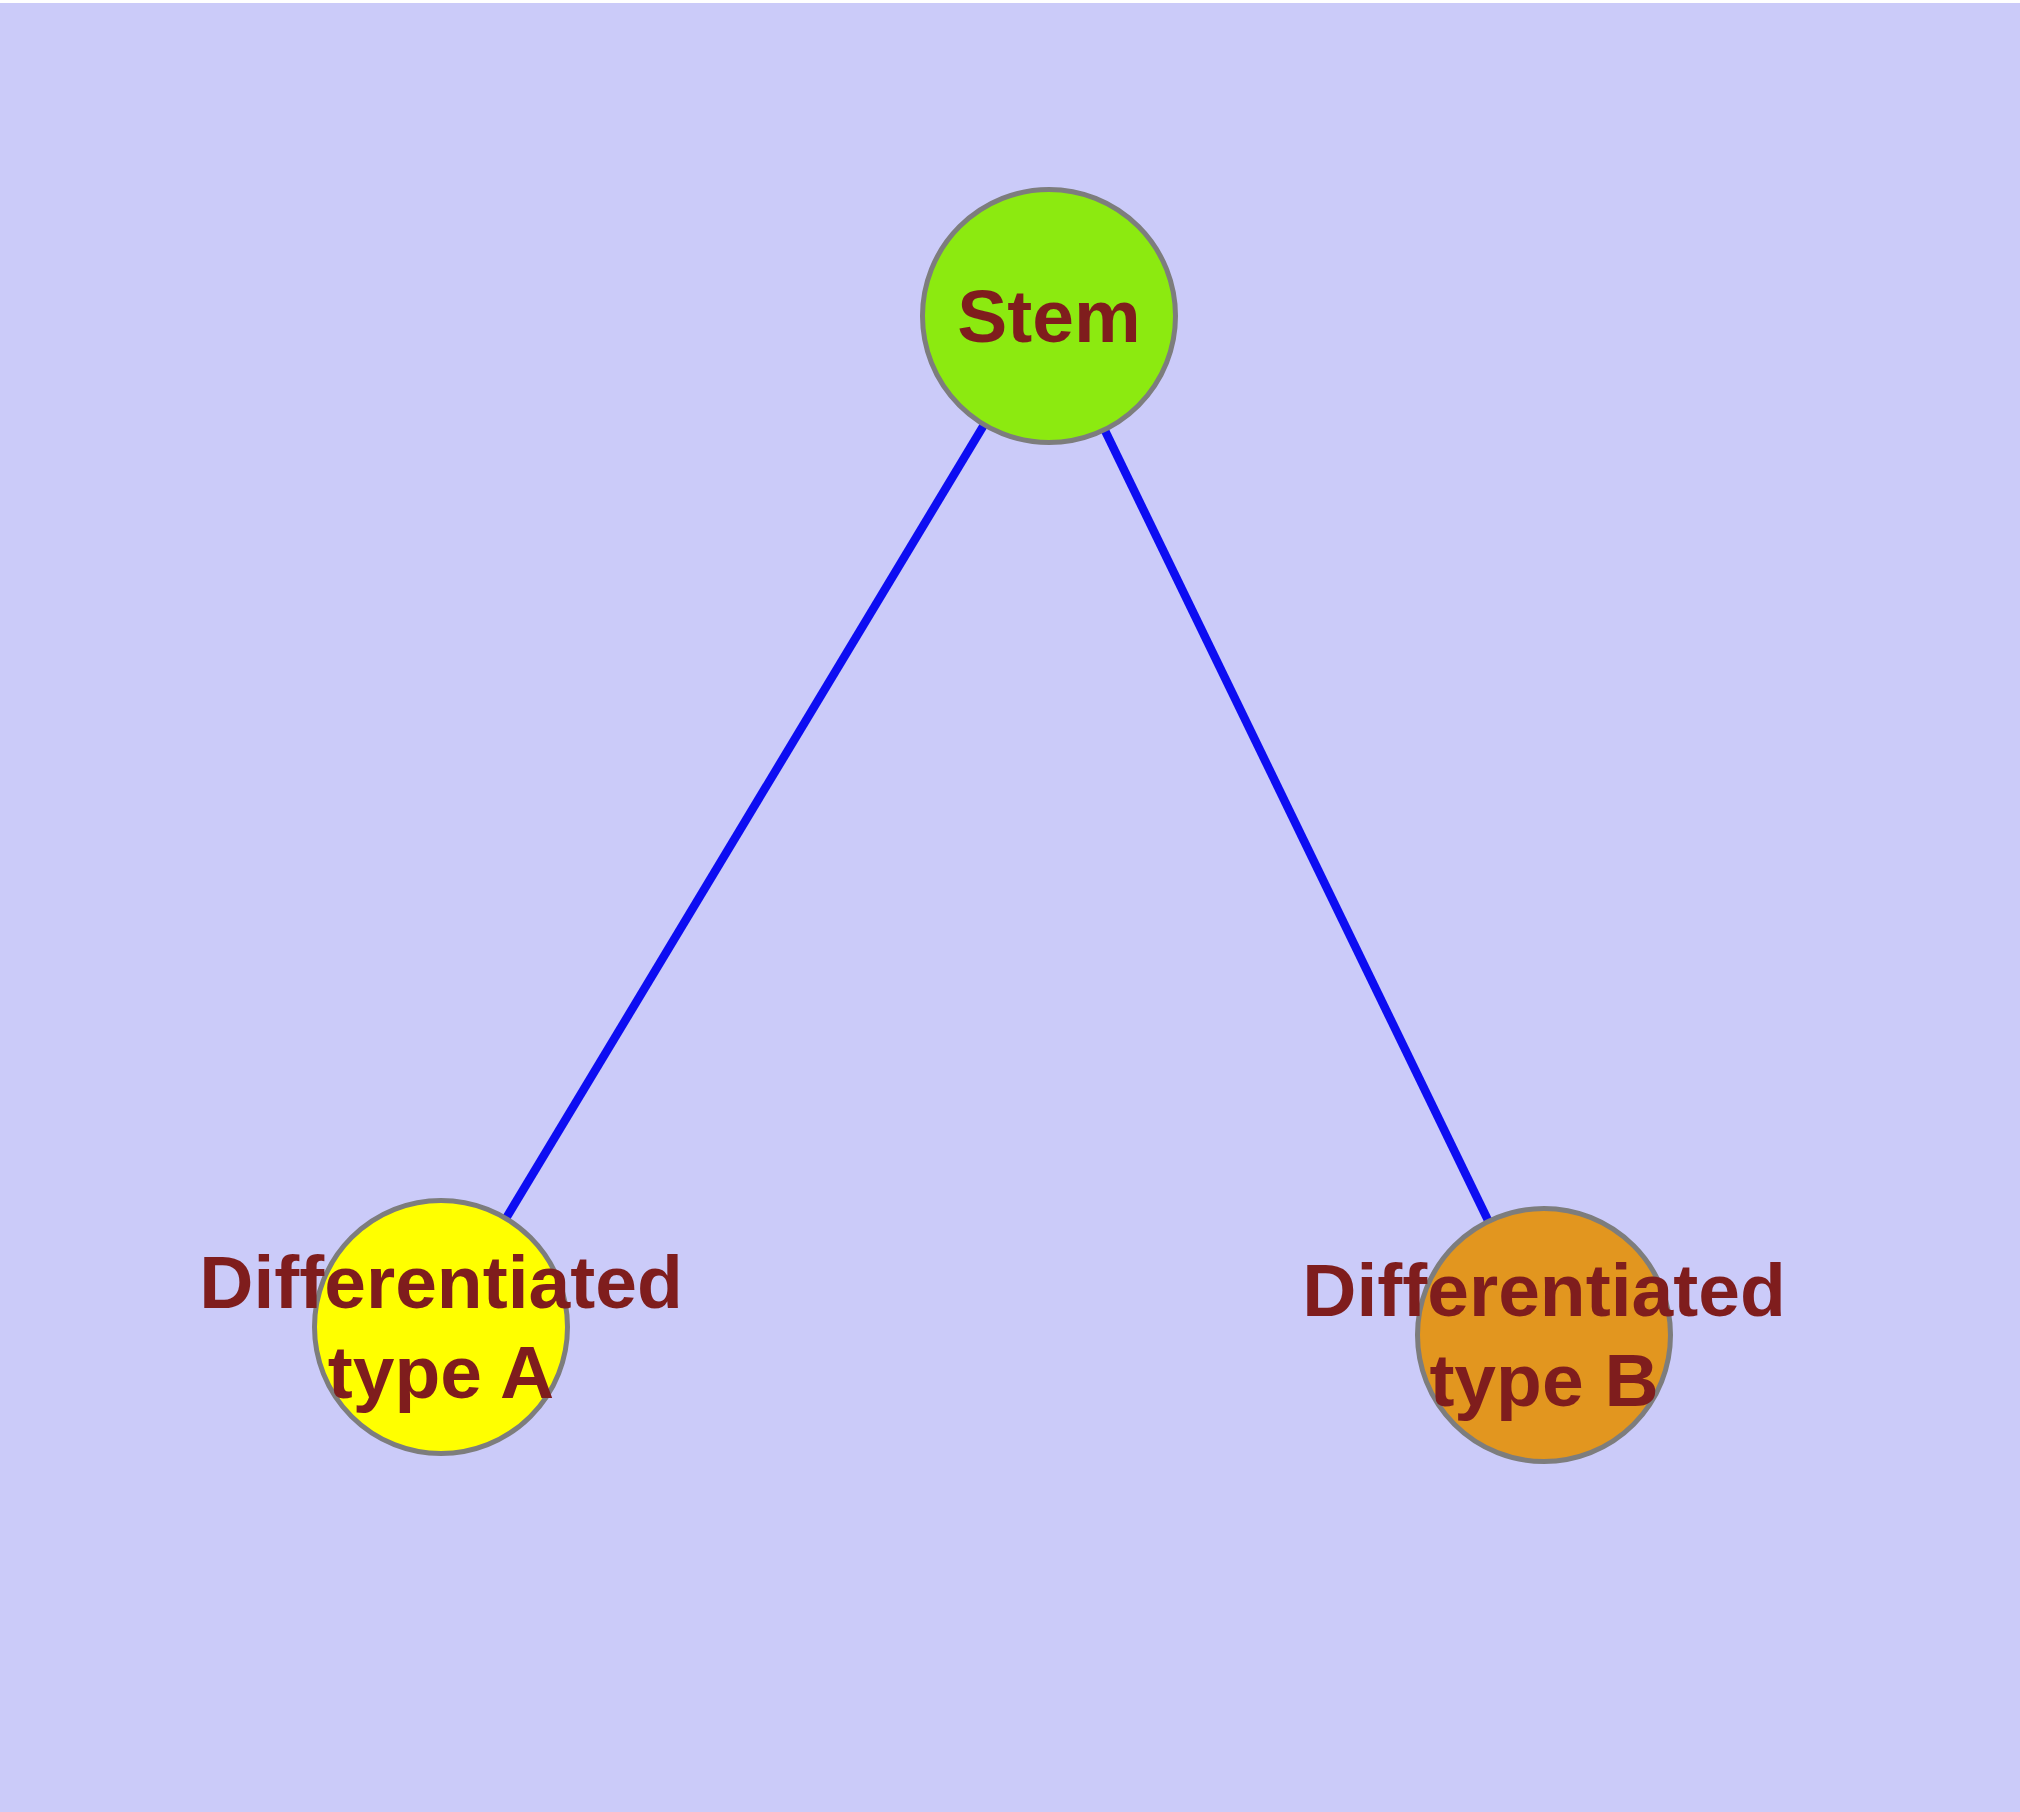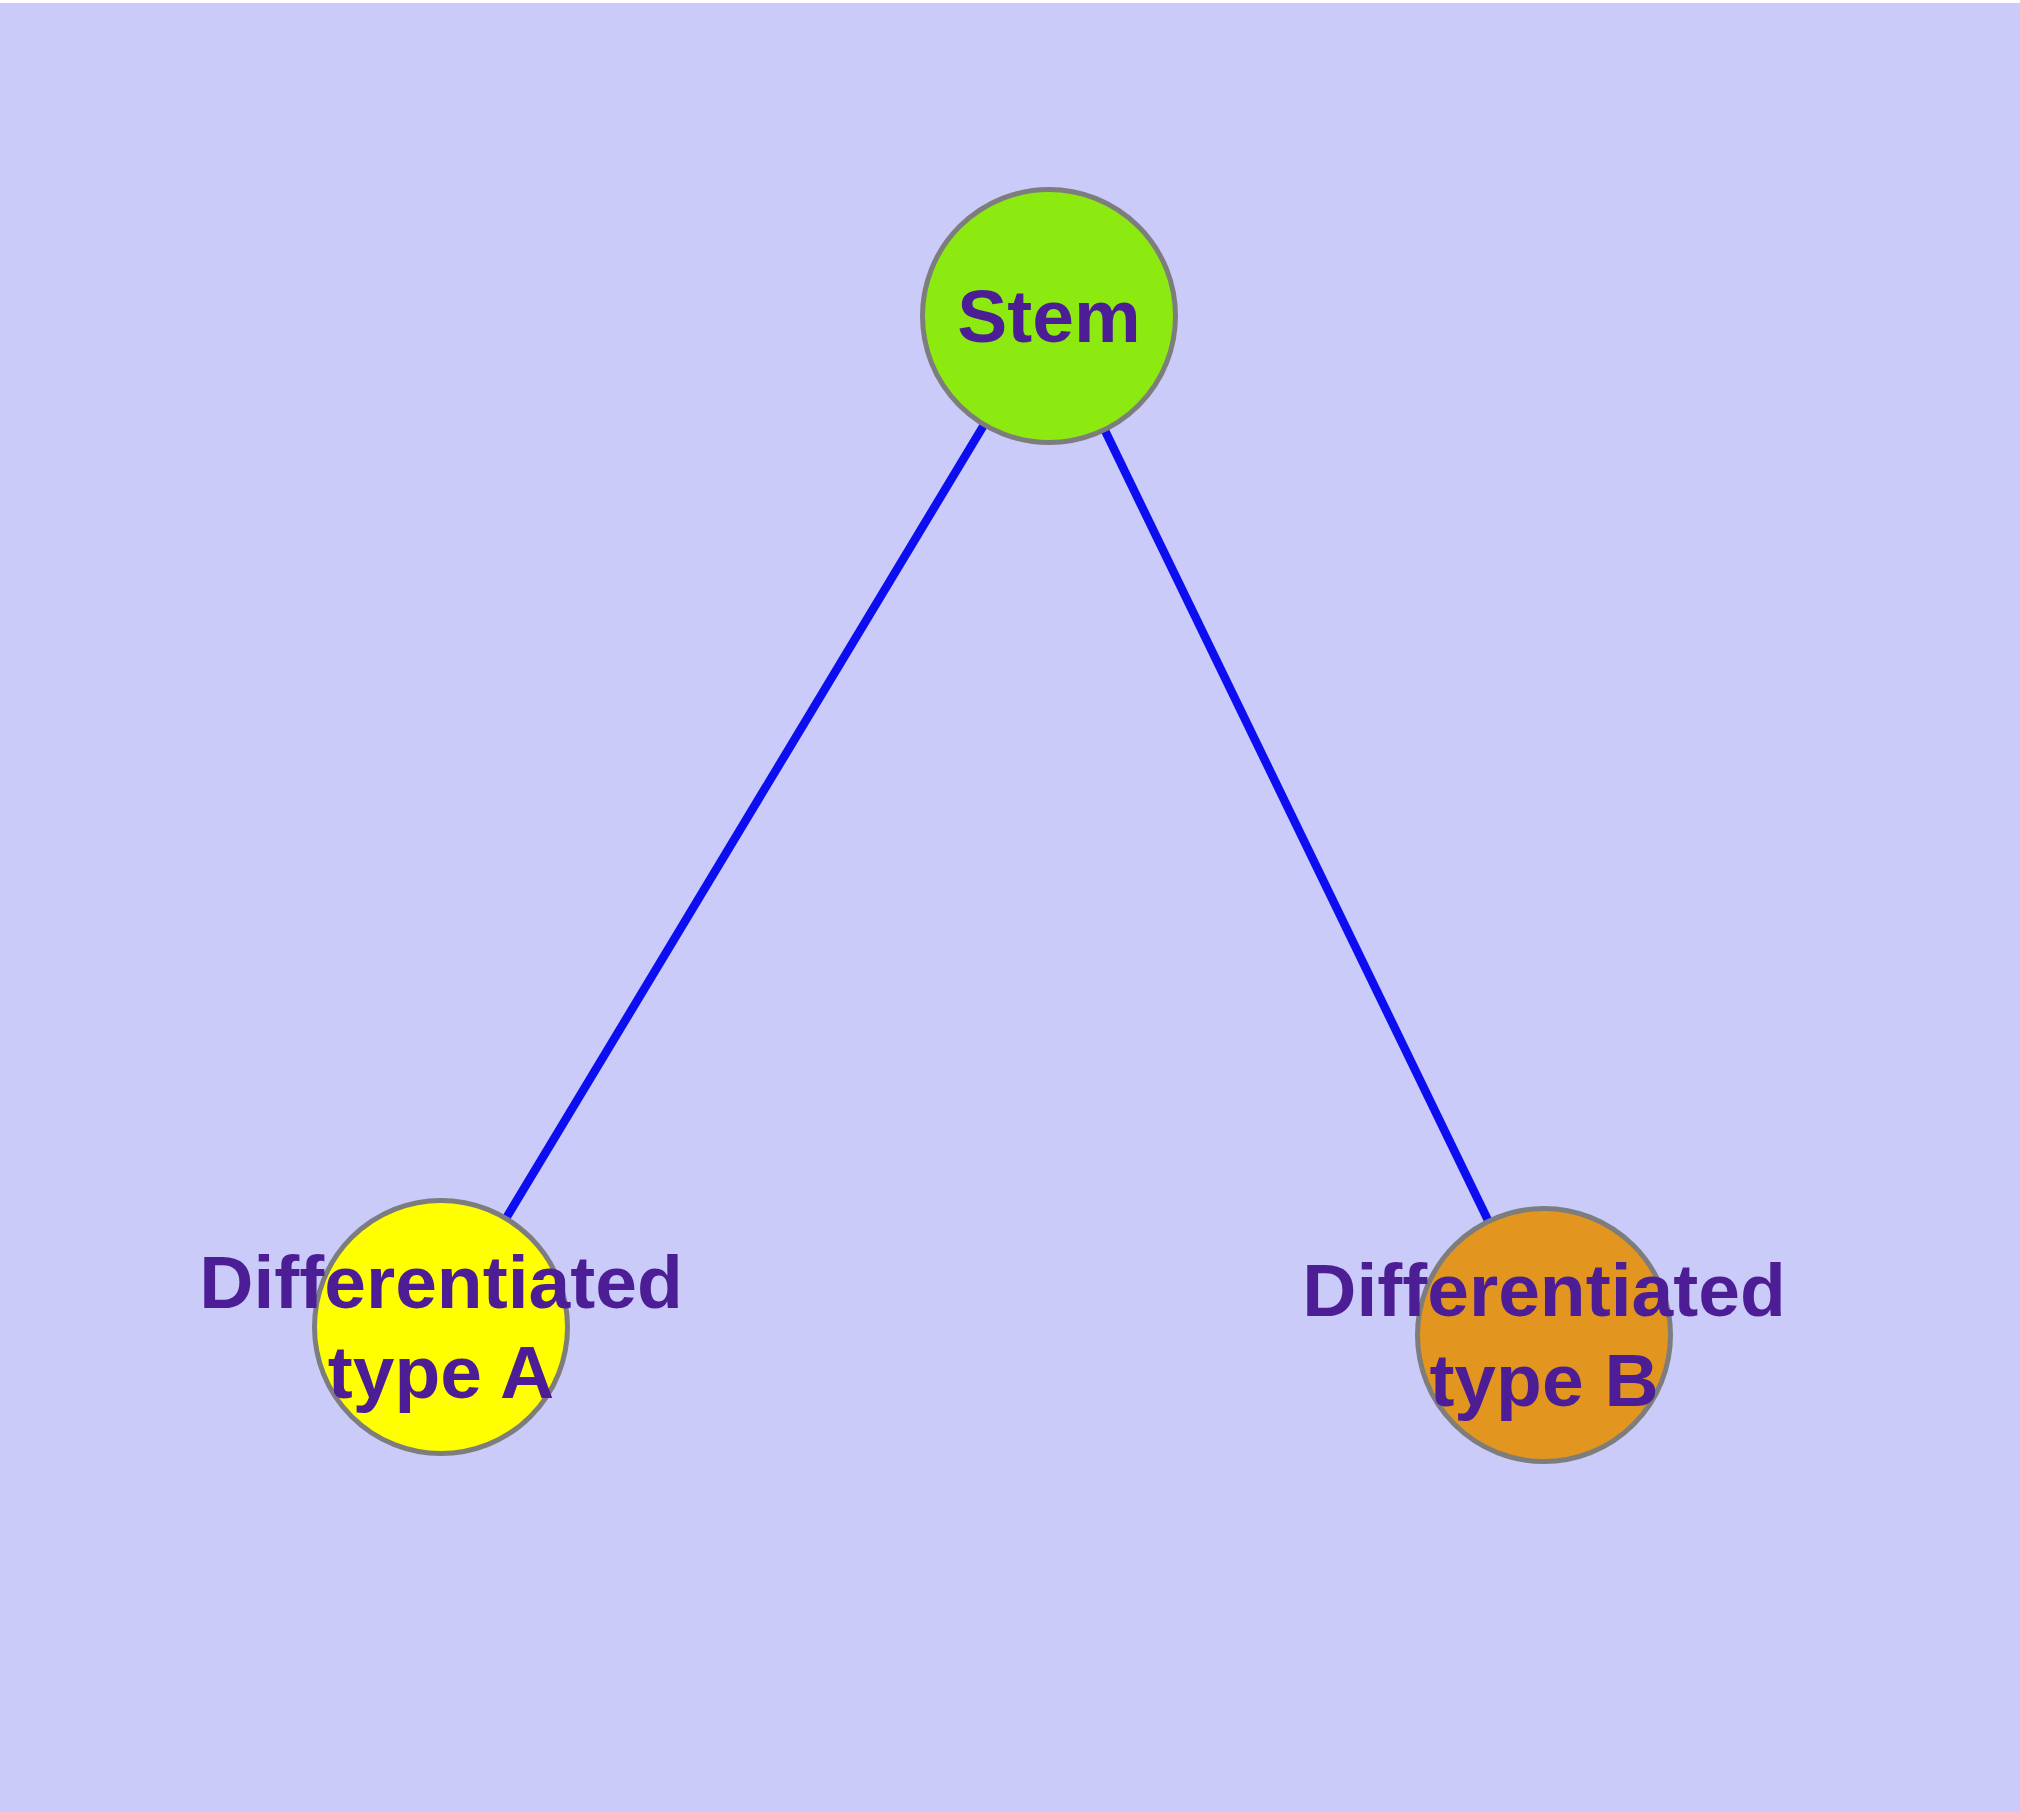--- a/index.html
+++ b/index.html
@@ -39,21 +39,21 @@
     justify-content: center;
     z-index: 2;
   }
   .node-label {
     width: max-content;
     text-align: center;
     white-space: pre-line;
     font-weight: bold;
     font-size: 75px;
     line-height: 1.2;
-    color: #4c1d95;
+    color: #7f1d1d;
   }
 </style>
 </head>
 <body>
 
 <div class="canvas" style="background: rgb(203, 203, 249);">
   <div class="top-strip" style="background: rgb(255, 255, 255);"></div>
 
   <svg class="edges" width="2021" height="1812" viewBox="0 0 2384 2138">
     <line x1="1238" y1="373" x2="520" y2="1565" stroke="#0d0df2" stroke-width="10"></line>

